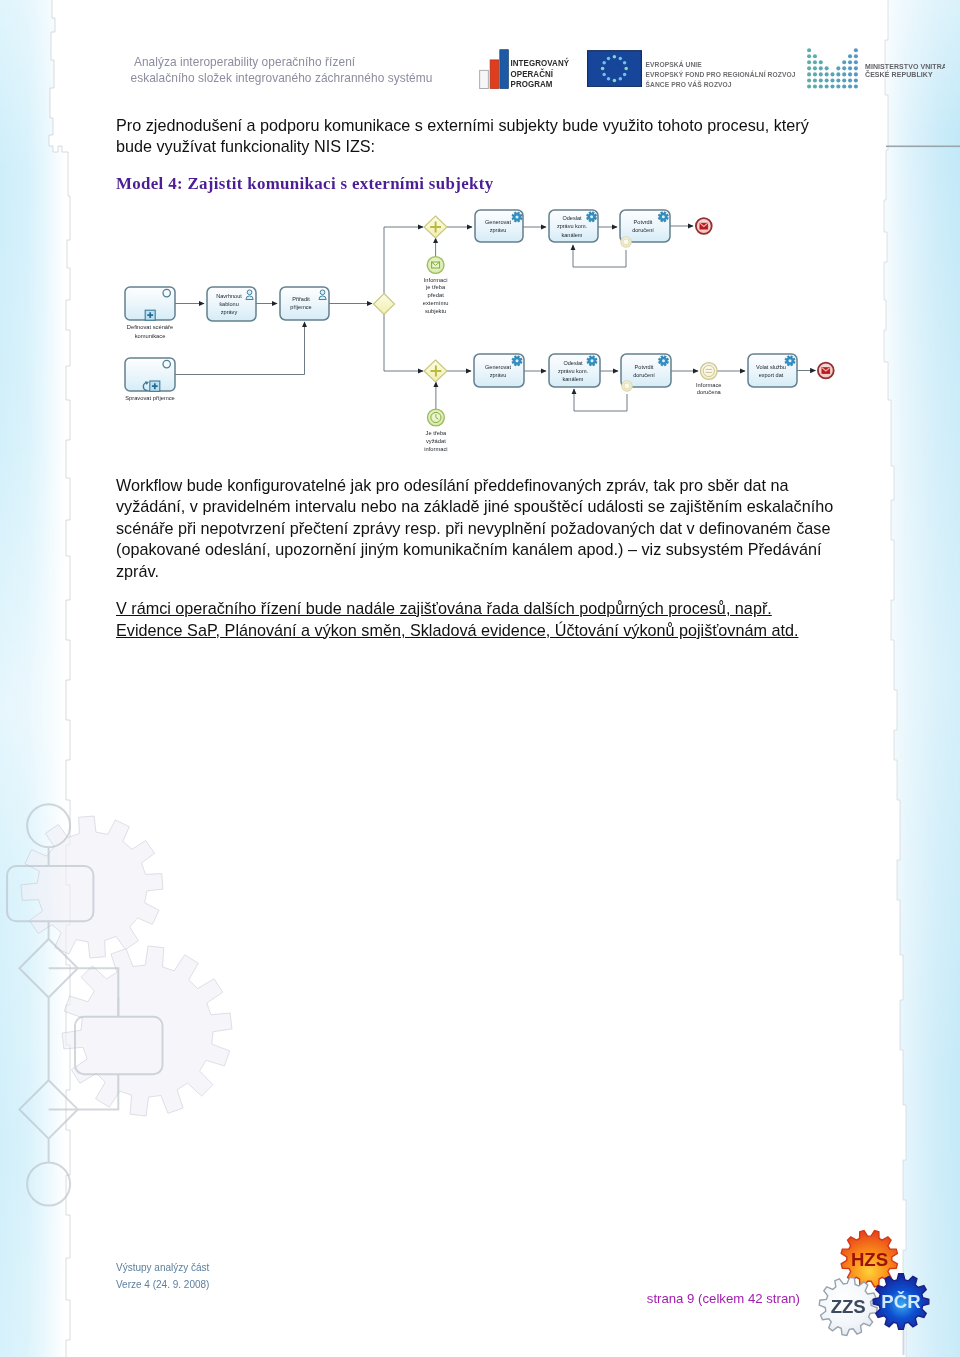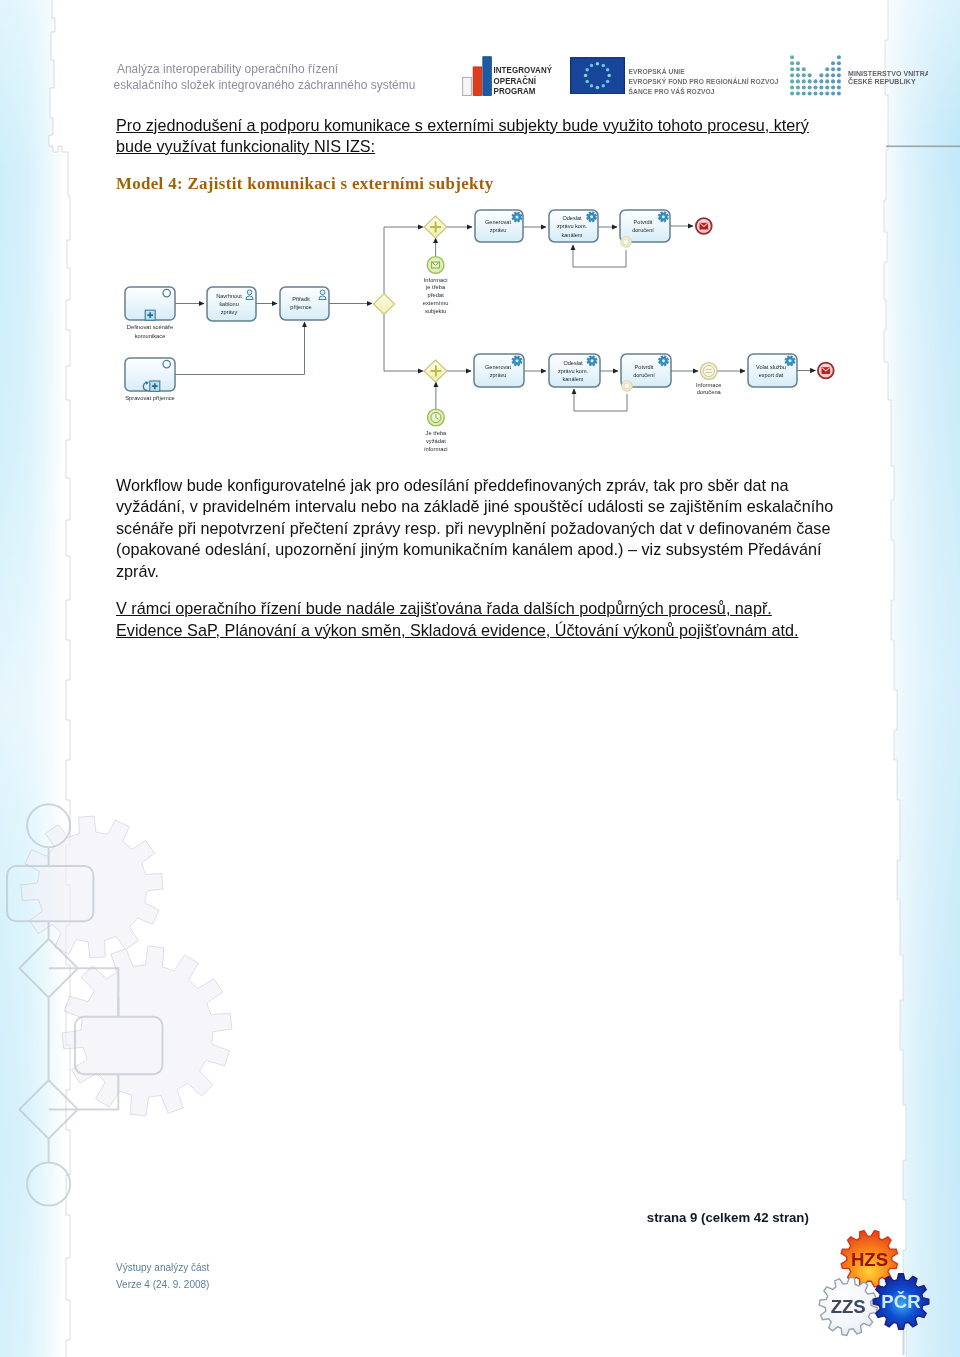--- a/index.html
+++ b/index.html
@@ -4,39 +4,39 @@
 <title>Analyza interoperability</title>
 <style>
   html,body{margin:0;padding:0;background:#fff;}
   body{width:960px;height:1357px;font-family:"Liberation Sans",sans-serif;overflow:hidden;}
   #page{position:relative;width:960px;height:1357px;overflow:hidden;background:#fff;}
 
   
   .bg-svg{position:absolute;left:0;top:0;width:960px;height:1357px;pointer-events:none;}
 
   
-  #header{position:absolute;left:0;top:0;width:840px;height:100px;margin-top:7px;}
+  #header{position:absolute;left:17px;top:0;width:840px;height:100px;}
   .hdr-title{position:absolute;left:113.5px;top:55.2px;width:400px;
      font-size:11.9px;line-height:15.9px;color:#8c8d9e;letter-spacing:.005em;}
   .hdr-title .l1{padding-left:3.4px;}
 
   
   #logo-iop{position:absolute;left:460.5px;top:47.5px;width:100px;height:41.5px;}
   #logo-eu{position:absolute;left:570px;top:49.5px;width:210px;height:37.5px;}
   #logo-mv{position:absolute;left:788px;top:47px;width:140px;height:42px;}
 
   
   .para{position:absolute;left:116px;width:718px;font-size:16.2px;line-height:21.5px;
         color:#111;text-align:left;}
   .model-h{position:absolute;left:116px;width:718px;letter-spacing:.33px;
-        font-family:"Liberation Serif",serif;font-weight:bold;font-size:16.9px;color:#a16207;}
+        font-family:"Liberation Serif",serif;font-weight:bold;font-size:16.9px;color:#4c1d95;}
 
   
   .footer-left{position:absolute;left:116px;top:1259px;font-size:10px;line-height:17.2px;color:#5b7f9e;}
-  .footer-page{position:absolute;left:646.8px;top:1210px;font-size:13.2px;color:#0f172a;font-weight:bold;}
+  .footer-page{position:absolute;left:646.8px;top:1291px;font-size:13.2px;color:#a21caf;}
   #logo-gears{position:absolute;left:816px;top:1226px;width:130px;height:131px;}
 
   
   #diagram{position:absolute;left:113px;top:196px;width:730px;height:262px;}
   #diagram .dtxt{font-family:"Liberation Sans",sans-serif;font-size:5.55px;fill:#1b2127;}
   #diagram .dlbl{font-family:"Liberation Sans",sans-serif;font-size:5.75px;fill:#24292e;}
 </style>
 </head>
 <body>
 
@@ -207,21 +207,21 @@
           <circle cx="45.05" cy="39.50" r="2.05" fill="rgb(51,133,180)"></circle>
           <circle cx="50.90" cy="39.50" r="2.05" fill="rgb(50,130,184)"></circle>
         </g>
       <g fill="#616168" font-family="'Liberation Sans',sans-serif" font-weight="bold" font-size="7.1" letter-spacing="0.09" transform="translate(60,0) scale(0.985,1)">
         <text x="0" y="22.3">MINISTERSTVO VNITRA</text>
         <text x="0" y="30.1">ČESKÉ REPUBLIKY</text>
       </g>
     </svg>
   </div>
 
-  <div class="para" style="top:114.5px;text-decoration:underline;">Pro zjednodušení a podporu komunikace s externími subjekty bude využito tohoto procesu, který bude využívat funkcionality NIS IZS:</div>
+  <div class="para" style="top:114.5px;">Pro zjednodušení a podporu komunikace s externími subjekty bude využito tohoto procesu, který bude využívat funkcionality NIS IZS:</div>
   <div class="model-h" style="top:174px;">Model 4: Zajistit komunikaci s externími subjekty</div>
 
   <div class="para" style="top:474.8px;">Workflow bude konfigurovatelné jak pro odesílání předdefinovaných zpráv, tak pro sběr dat na vyžádání, v pravidelném intervalu nebo na základě jiné spouštěcí události se zajištěním eskalačního scénáře při nepotvrzení přečtení zprávy resp. při nevyplnění požadovaných dat v definovaném čase (opakované odeslání, upozornění jiným komunikačním kanálem apod.) – viz subsystém Předávání zpráv.</div>
   <div class="para" style="top:598px;text-decoration:underline;">V rámci operačního řízení bude nadále zajišťována řada dalších podpůrných procesů, např. Evidence SaP, Plánování a výkon směn, Skladová evidence, Účtování výkonů pojišťovnám atd.</div>
 
   <svg id="diagram" viewBox="0 0 730 262">
     <defs>
       <linearGradient id="taskFill" x1="0" y1="0" x2="0" y2="1">
         <stop offset="0" stop-color="#fdfeff"></stop>
         <stop offset="0.55" stop-color="#eaf5fb"></stop>

